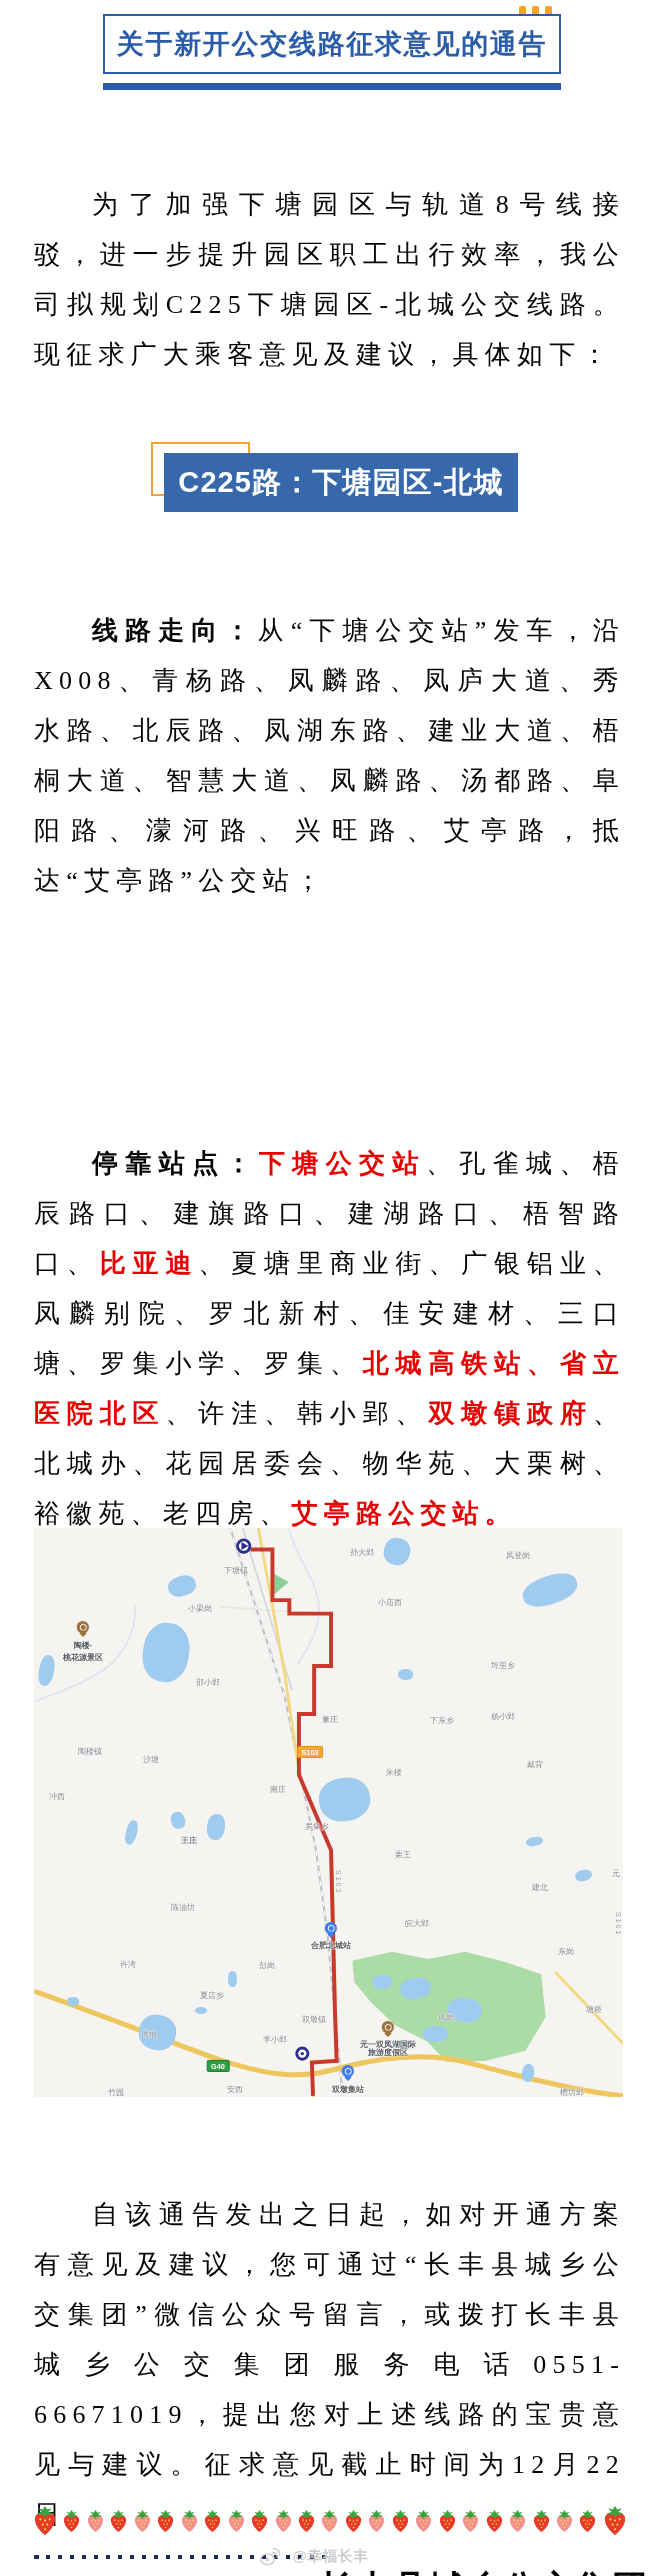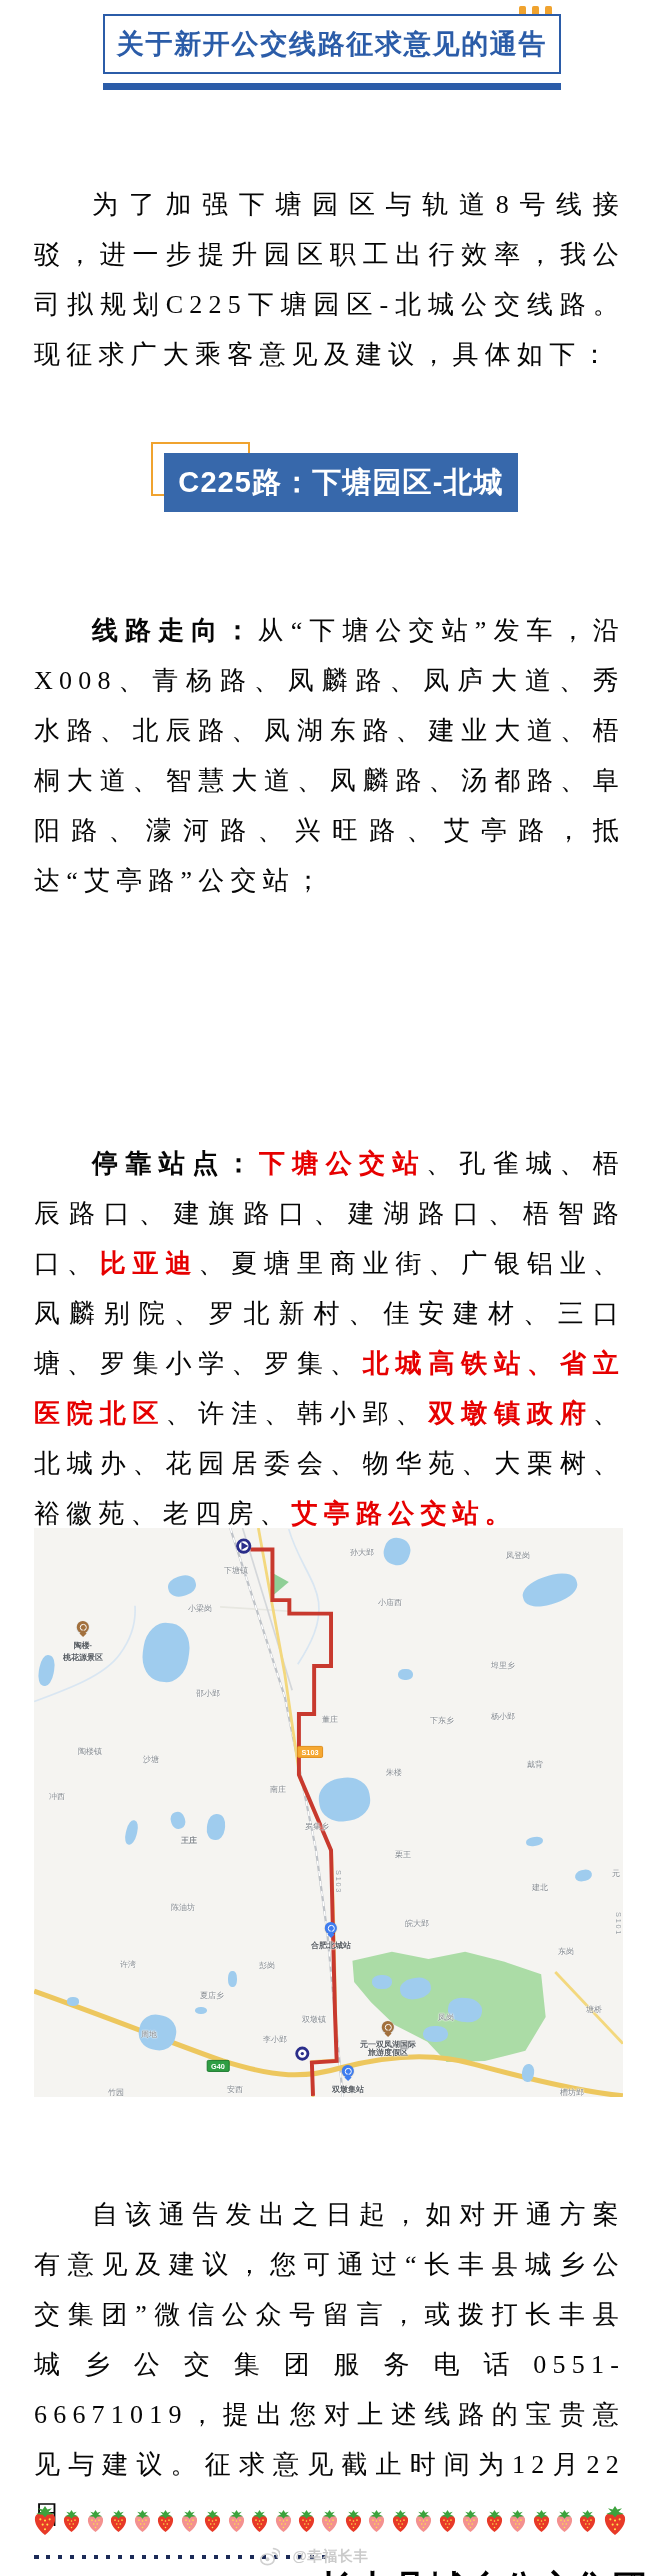--- a/index.html
+++ b/index.html
@@ -131,21 +131,21 @@
         <div class="water" style="left: 389px; top: 498px; width: 25px; height: 16px; transform: rotate(0deg);"></div>
         <div class="water" style="left: 338px; top: 447px; width: 20px; height: 14px; transform: rotate(0deg);"></div>
         <div class="map-label" style="left: 328px; top: 24px;">孙大郢</div>
         <div class="map-label" style="left: 484px; top: 26.5px;">凤登岗</div>
         <div class="map-label" style="left: 202px; top: 42px;">下塘镇</div>
         <div class="map-label" style="left: 356px; top: 74px;">小庙西</div>
         <div class="map-label" style="left: 166px; top: 80px;">小梁岗</div>
         <div class="map-label dark" style="left: 49px; top: 117px;">陶楼·</div>
         <div class="map-label dark" style="left: 49px; top: 129px;">桃花源景区</div>
         <div class="map-label" style="left: 469px; top: 137px;">埠里乡</div>
-        <div class="map-label" style="left: 174px; top: 165px; font-family: Liberation Mono, monospace;">邵小郢</div>
+        <div class="map-label" style="left: 174px; top: 154px; font-family: Liberation Mono, monospace;">邵小郢</div>
         <div class="map-label" style="left: 296px; top: 191px;">董庄</div>
         <div class="map-label" style="left: 408px; top: 192px;">下东乡</div>
         <div class="map-label" style="left: 469px; top: 188px;">杨小郢</div>
         <div class="map-label" style="left: 56px; top: 223px;">陶楼镇</div>
         <div class="map-label" style="left: 117px; top: 231px;">沙塘</div>
         <div class="map-label" style="left: 23px; top: 244px; margin-top: 24px;">冲西</div>
         <div class="map-label" style="left: 360px; top: 244px;">朱楼</div>
         <div class="map-label" style="left: 501px; top: 236px;">戴背</div>
         <div class="map-label" style="left: 244px; top: 261px;">南庄</div>
         <div class="map-label" style="left: 283px; top: 298px;">罗集乡</div>

